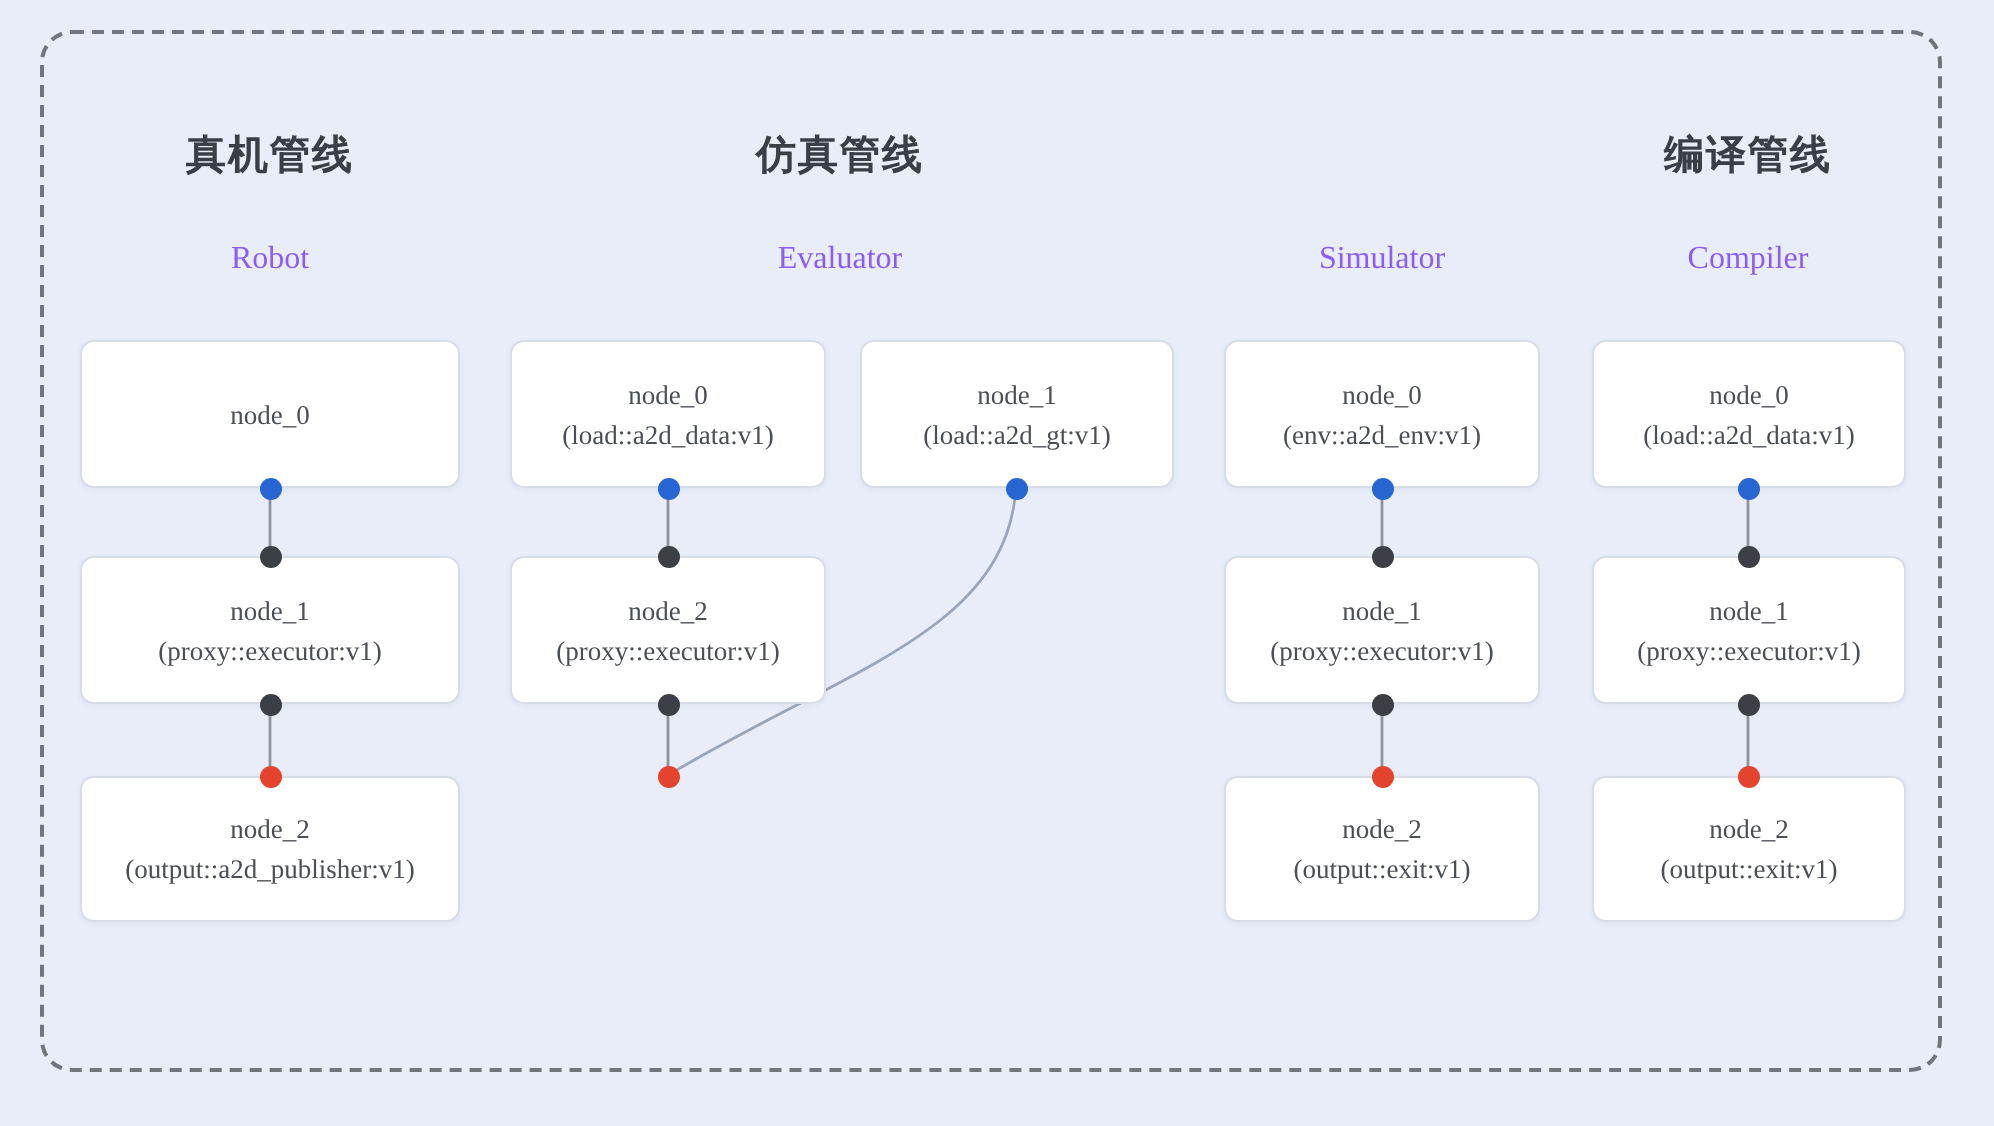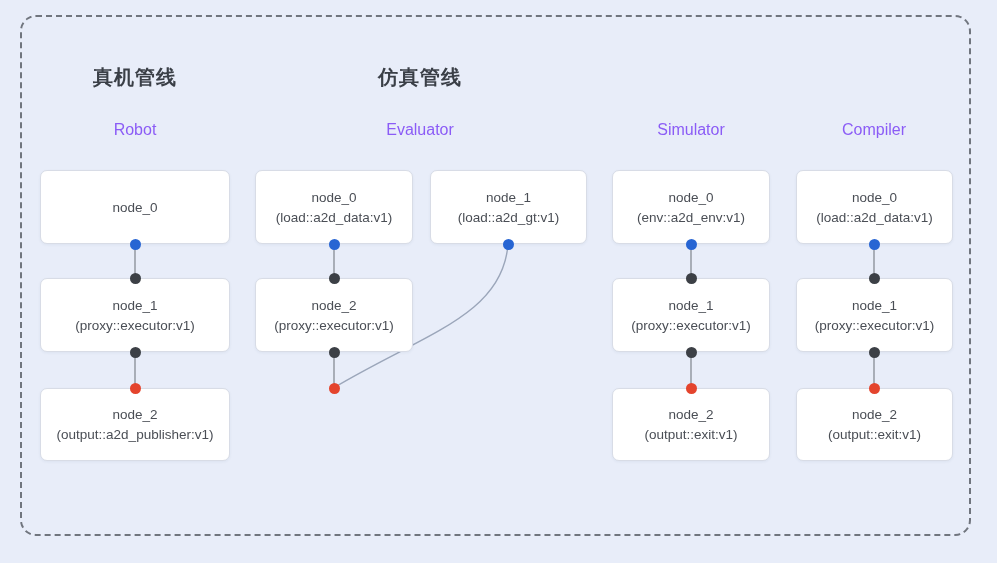--- a/index.html
+++ b/index.html
@@ -1,18 +1,18 @@
 <!DOCTYPE html>
 <html><head>
 <meta charset="utf-8">
 <style>
   html,body{margin:0;padding:0;background:#ffffff;}
   .canvas{
     position:relative;width:997px;height:563px;background:#e8edf9;
-    font-family:Liberation Sans, sans-serif;overflow:hidden;
+    font-family:Liberation Serif, serif;overflow:hidden;
   }
   .frame{
     position:absolute;left:20px;top:15px;width:951px;height:521px;
     border:2px dashed #70757e;border-radius:16px;box-sizing:border-box;
   }
   .title-zh{
     position:absolute;top:64px;transform:translateX(-50%);
     font-size:20px;font-weight:700;color:#3a3f47;white-space:nowrap;letter-spacing:1px;
   }
   .title-en{
@@ -109,20 +109,21 @@
   <div class="node short" style="left:612px;top:388px;width:158px">
     <div class="line1">node_2</div>
     <div class="line2">(output::exit:v1)</div>
   </div>
 
   <div class="dot blue" style="left:685.5px;top:238.5px"></div>
   <div class="dot black" style="left:685.5px;top:272.5px"></div>
   <div class="dot black" style="left:685.5px;top:346.5px"></div>
   <div class="dot red" style="left:685.5px;top:382.5px"></div>
 
+  <div class="title-zh" style="left:874px">编译管线</div>
   <div class="title-en" style="left:874px">Compiler</div>
 
   <div class="node" style="left:796px;top:170px;width:157px">
     <div class="line1">node_0</div>
     <div class="line2">(load::a2d_data:v1)</div>
   </div>
   <div class="node" style="left:796px;top:278px;width:157px">
     <div class="line1">node_1</div>
     <div class="line2">(proxy::executor:v1)</div>
   </div>

